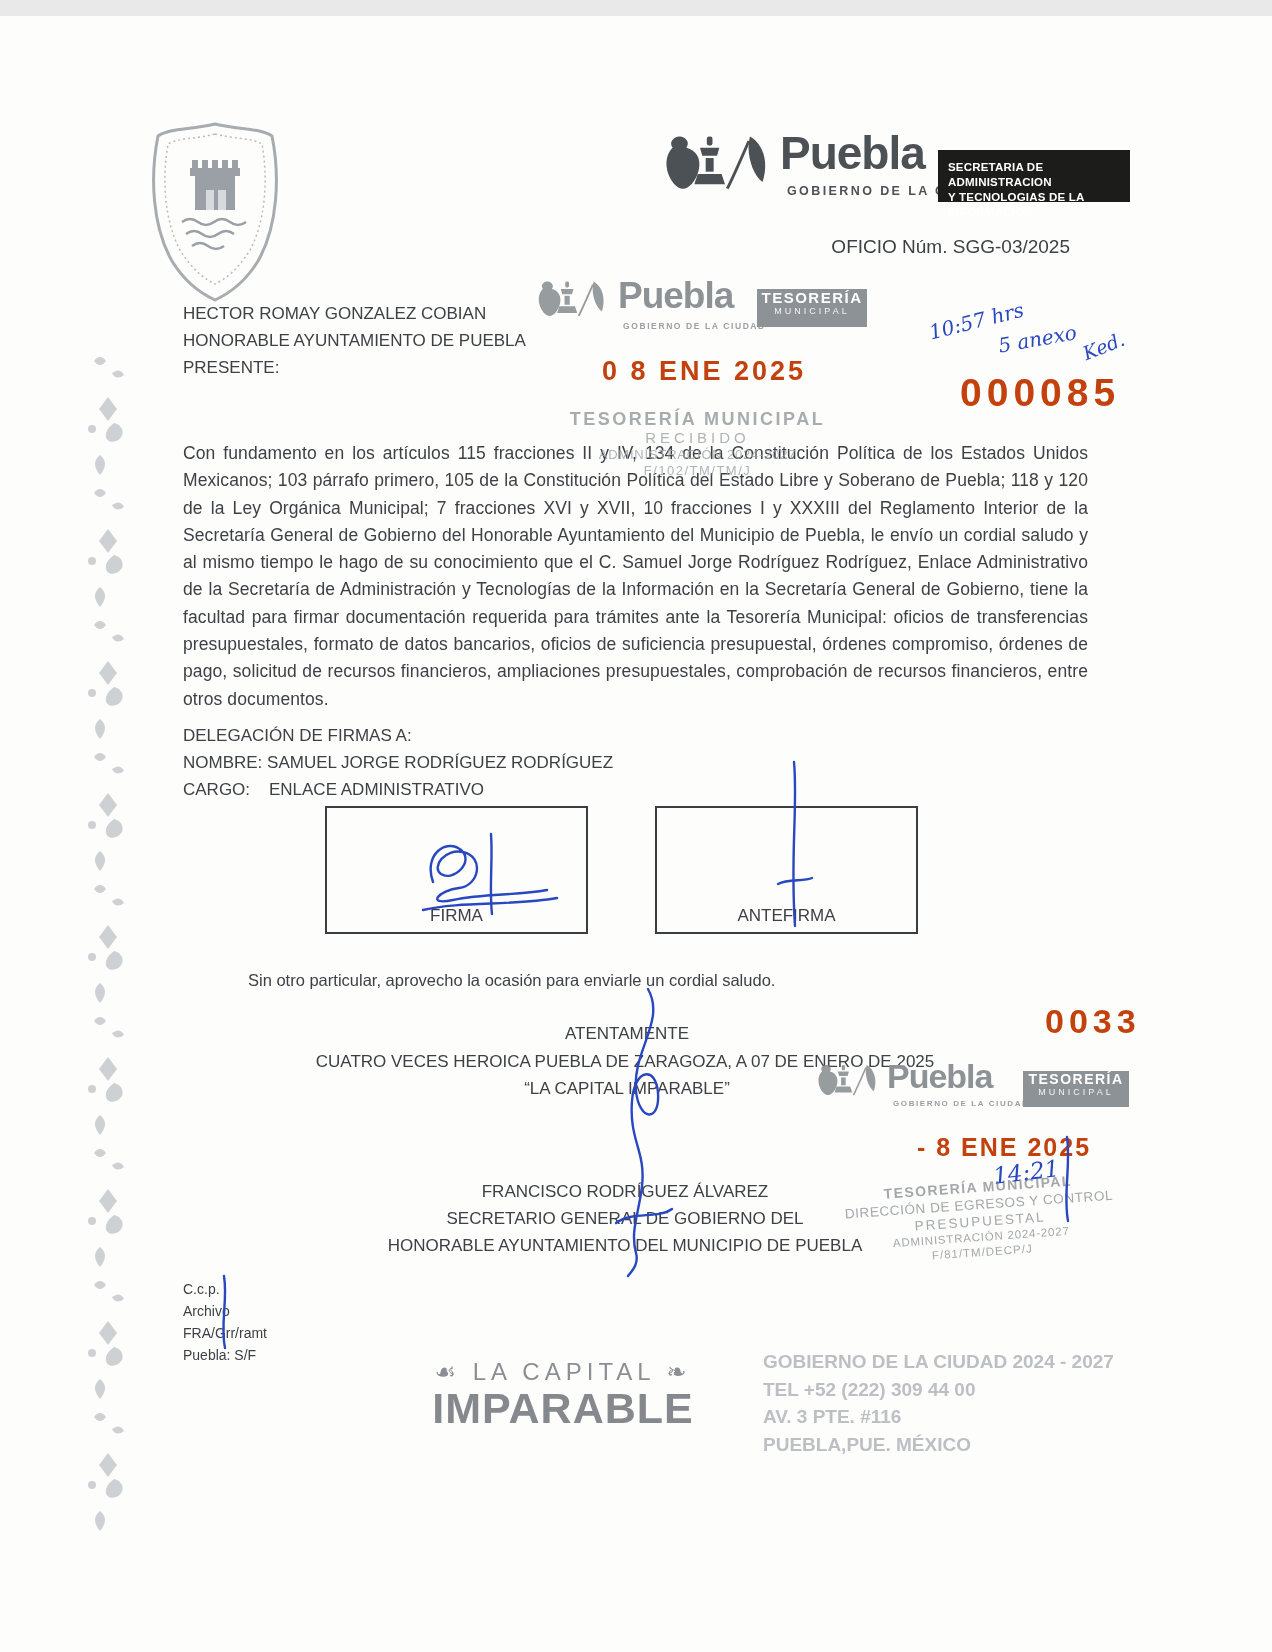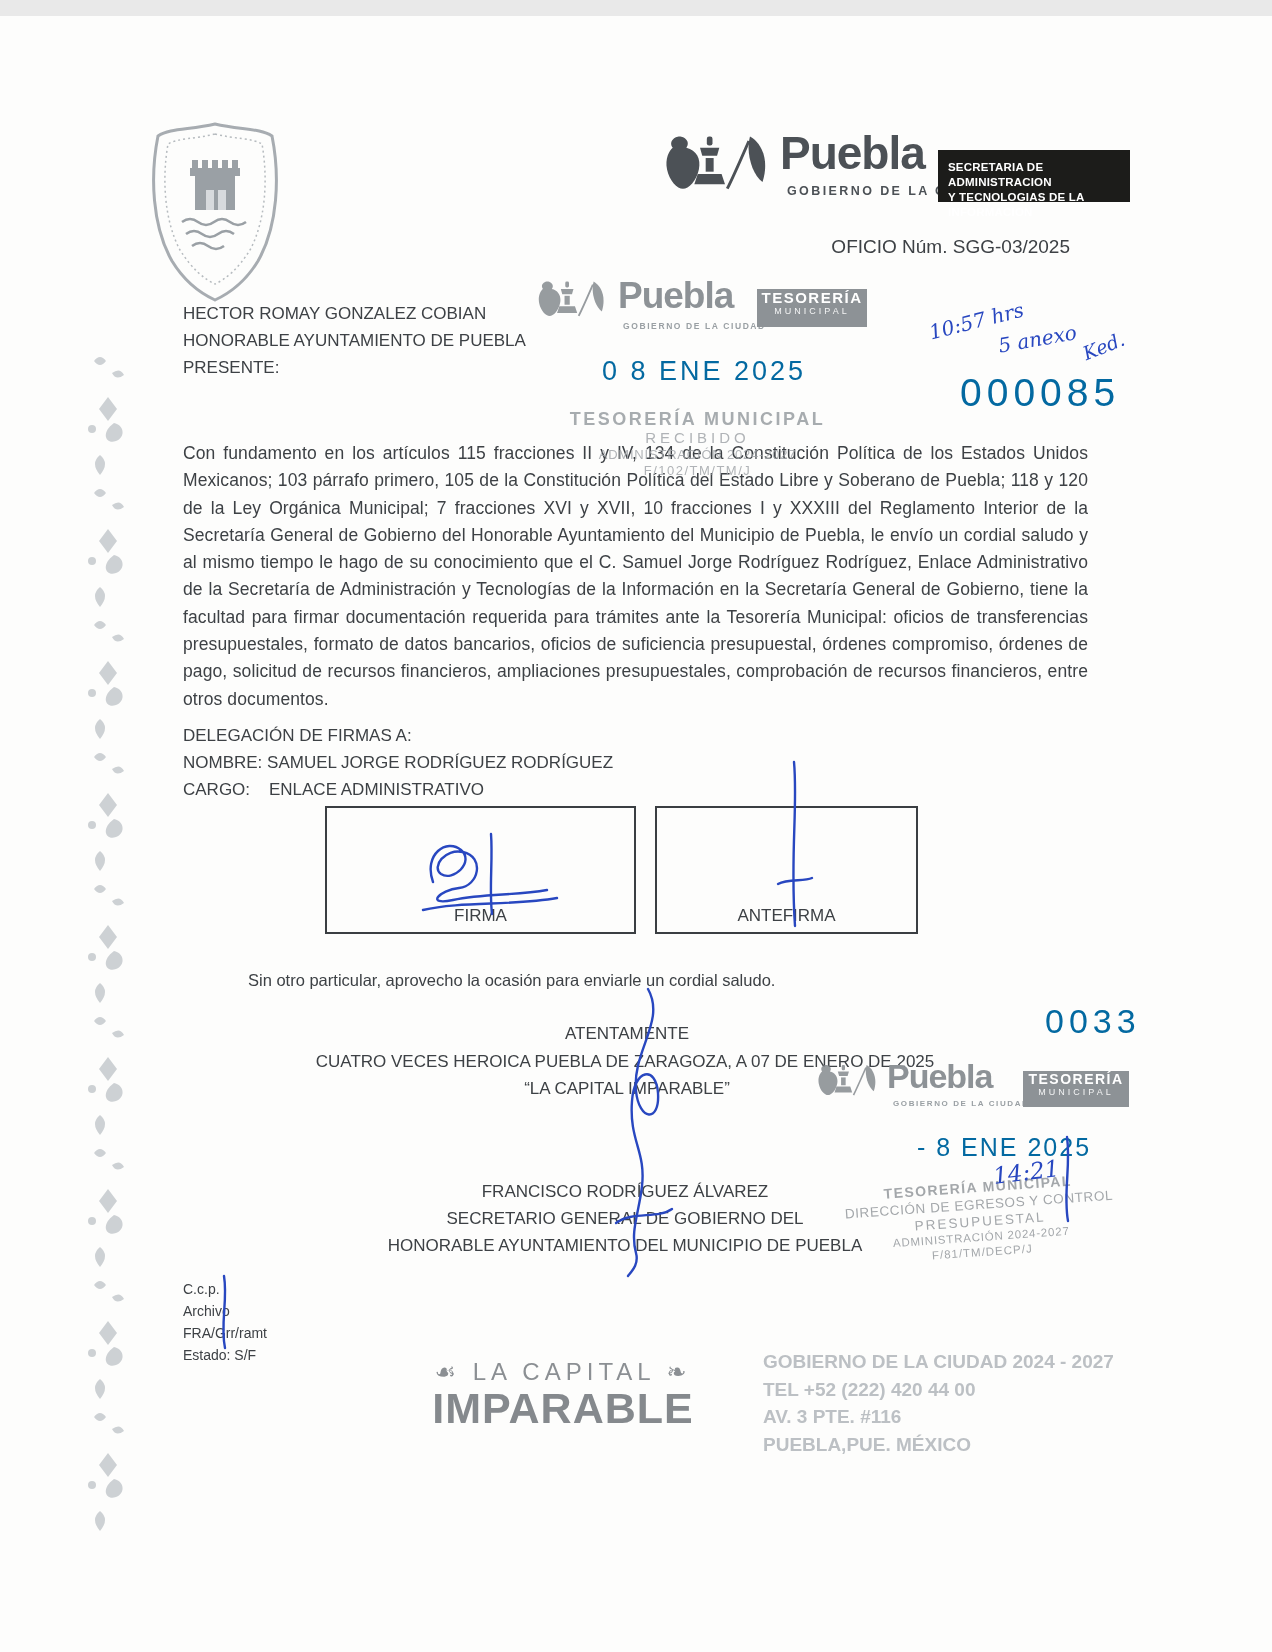--- a/index.html
+++ b/index.html
@@ -3,21 +3,21 @@
 <meta charset="utf-8">
 <style>
   *{box-sizing:border-box}
   body{margin:0;background:#e9e9e9}
   .page{position:relative;width:1272px;height:1652px;margin:16px auto;background:#fdfdfc;
         font-family:"Liberation Sans",sans-serif;color:#3d4145;overflow:hidden}
   .abs{position:absolute}
   .body-text{font-size:17.5px;line-height:27.3px;text-align:justify;letter-spacing:.1px}
   .line17{font-size:17px;line-height:27px}
   .prewrap{white-space:pre-wrap}
-  .red{color:#0369a1;font-weight:normal}
+  .red{color:#c2410c;font-weight:bold}
   .hand{font-family:"DejaVu Serif",serif;font-style:italic;color:#2847c0}
   .stamp-brand{font-weight:bold;color:#8d9296;letter-spacing:-1px}
   .stamp-sub{font-weight:bold;color:#9aa0a4;letter-spacing:1.6px}
   .graybox{background:#8d9296;color:#fff;text-align:center;padding-top:0}
   .graybox .l1{font-weight:bold;letter-spacing:1.5px}
   .graybox .l2{font-size:9px;letter-spacing:3px;opacity:.9}
   .center{text-align:center}
   .ink{stroke:#2847c0;stroke-width:2.4;fill:none;stroke-linecap:round}
   .footer-info{font-size:19px;font-weight:bold;color:#bcc0c4;line-height:27.5px}
   .sig-layer{z-index:6}
@@ -120,21 +120,21 @@
   </div>
 
   <div class="abs body-text" style="left:183px;top:424px;width:905px;z-index:1">Con fundamento en los artículos 115 fracciones II y IV, 134 de la Constitución Política de los Estados Unidos Mexicanos; 103 párrafo primero, 105 de la Constitución Política del Estado Libre y Soberano de Puebla; 118 y 120 de la Ley Orgánica Municipal; 7 fracciones XVI y XVII, 10 fracciones I y XXXIII del Reglamento Interior de la Secretaría General de Gobierno del Honorable Ayuntamiento del Municipio de Puebla, le envío un cordial saludo y al mismo tiempo le hago de su conocimiento que el C. Samuel Jorge Rodríguez Rodríguez, Enlace Administrativo de la Secretaría de Administración y Tecnologías de la Información en la Secretaría General de Gobierno, tiene la facultad para firmar documentación requerida para trámites ante la Tesorería Municipal: oficios de transferencias presupuestales, formato de datos bancarios, oficios de suficiencia presupuestal, órdenes compromiso, órdenes de pago, solicitud de recursos financieros, ampliaciones presupuestales, comprobación de recursos financieros, entre otros documentos.</div>
 
   <div class="abs line17" style="left:183px;top:706px;width:700px">
     <div class="prewrap">DELEGACIÓN DE FIRMAS A:</div>
     <div class="prewrap">NOMBRE: SAMUEL JORGE RODRÍGUEZ RODRÍGUEZ</div>
     <div class="prewrap">CARGO:    ENLACE ADMINISTRATIVO</div>
   </div>
 
-  <div class="abs" style="left:325px;top:790px;width:311px;height:128px;border:2px solid #3a3e42">
+  <div class="abs" style="left:325px;top:790px;width:263px;height:128px;border:2px solid #3a3e42">
     <div class="abs" style="left:0;right:0;bottom:6px;text-align:center;font-size:17px">FIRMA</div>
   </div>
   <div class="abs" style="left:655px;top:790px;width:263px;height:128px;border:2px solid #3a3e42">
     <div class="abs" style="left:0;right:0;bottom:6px;text-align:center;font-size:17px">ANTEFIRMA</div>
   </div>
 
   <svg class="abs sig-layer" style="left:395px;top:808px" width="200" height="100" viewBox="0 0 200 100">
     <path class="ink" d="M38,58 C28,30 52,14 66,26 C80,38 58,58 46,50 C36,43 50,24 68,28 C90,33 84,62 64,64 C44,66 30,82 58,76 C90,69 120,72 152,66"></path>
     <path class="ink" d="M28,86 C66,77 118,82 162,74"></path>
     <path class="ink" d="M96,10 C98,36 94,64 97,90"></path>
@@ -185,35 +185,35 @@
   <div class="abs center line17" style="left:375px;top:1162px;width:500px">
     <div>FRANCISCO RODRÍGUEZ ÁLVAREZ</div>
     <div>SECRETARIO GENERAL DE GOBIERNO DEL</div>
     <div>HONORABLE AYUNTAMIENTO DEL MUNICIPIO DE PUEBLA</div>
   </div>
 
   <div class="abs" style="left:183px;top:1262px;font-size:14px;line-height:22px">
     <div>C.c.p.</div>
     <div>Archivo</div>
     <div>FRA/Grr/ramt</div>
-    <div>Estado: S/F</div>
+    <div>Puebla: S/F</div>
   </div>
   <svg class="abs sig-layer" style="left:212px;top:1256px" width="24" height="80" viewBox="0 0 24 80">
     <path class="ink" d="M12,4 C16,28 8,52 13,76"></path>
   </svg>
 
   <div class="abs center" style="left:408px;top:1342px;width:310px;color:#8b8f93">
     <div style="font-size:24px;font-weight:normal;letter-spacing:5px;white-space:nowrap">
       <span>☙</span>
       <span>LA CAPITAL</span>
       <span>❧</span>
     </div>
     <div style="font-size:43px;font-weight:bold;letter-spacing:1px;color:#85898d;margin-top:-2px">IMPARABLE</div>
   </div>
 
   <div class="abs footer-info" style="left:763px;top:1332px">
     <div>GOBIERNO DE LA CIUDAD 2024 - 2027</div>
-    <div>TEL +52 (222) 420 44 00</div>
+    <div>TEL +52 (222) 309 44 00</div>
     <div>AV. 3 PTE. #116</div>
     <div>PUEBLA,PUE. MÉXICO</div>
   </div>
 
 </div>
 
 </body></html>

